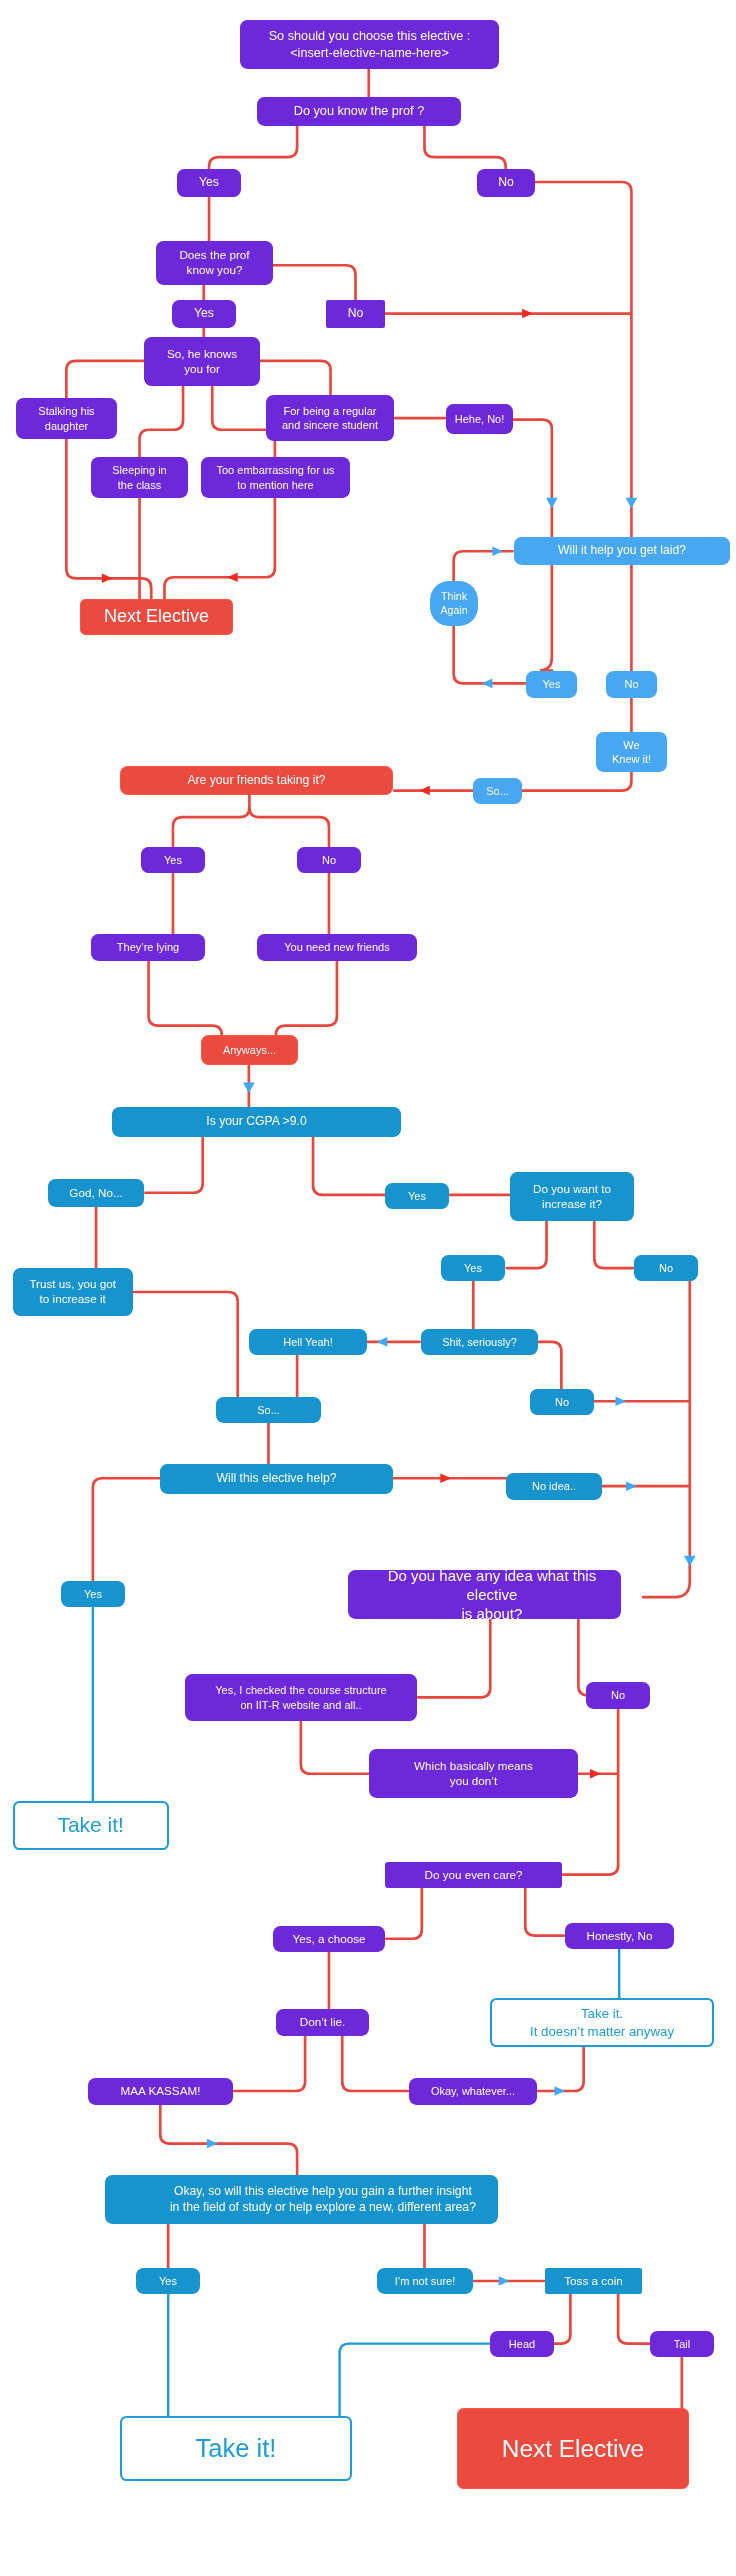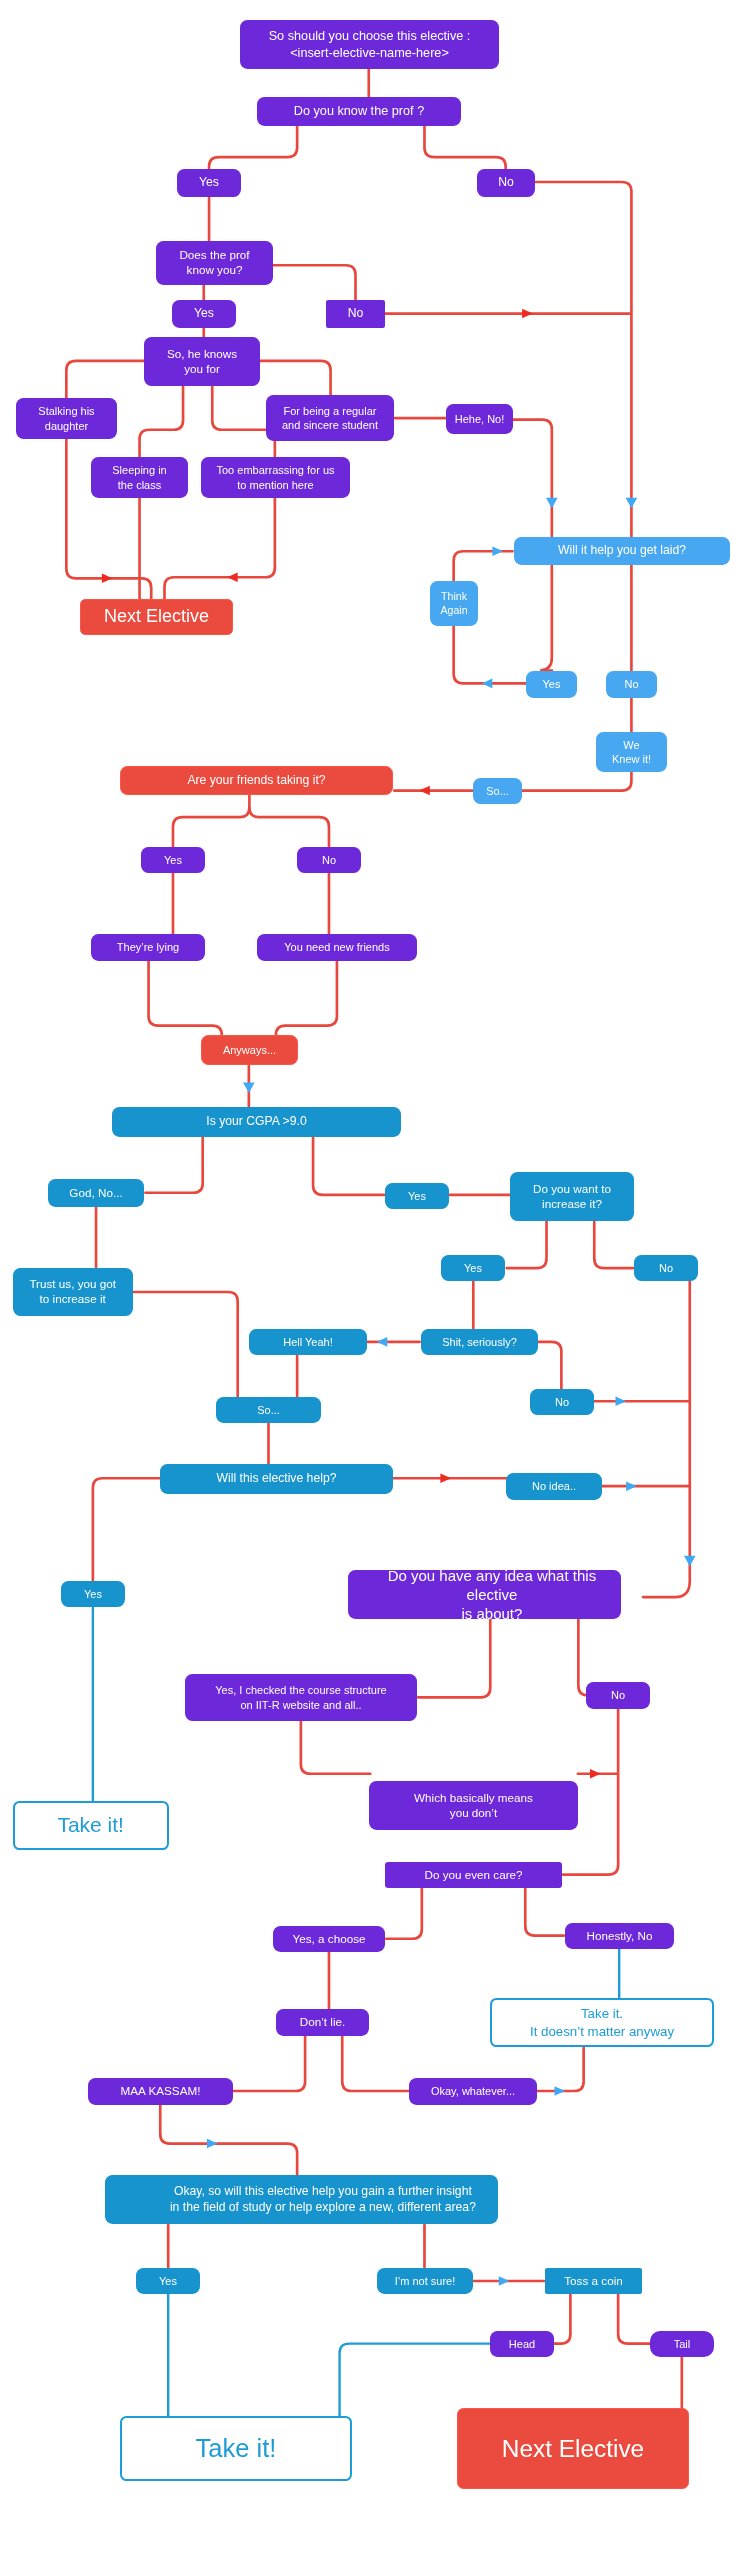--- a/index.html
+++ b/index.html
@@ -133,21 +133,21 @@
 daughter</div>
   <div class="n red" style="left:266px;top:395px;width:128px;height:46px;font-size:11px;">For being a regular
 and sincere student</div>
   <div class="n red" style="left:446px;top:404px;width:67px;height:30px;font-size:11px;">Hehe, No!</div>
   <div class="n red" style="left:91px;top:457px;width:97px;height:41px;font-size:11px;">Sleeping in
 the class</div>
   <div class="n red" style="left:201px;top:457px;width:149px;height:41px;font-size:11px;">Too embarrassing for us
 to mention here</div>
   <div class="n brd" style="left:80px;top:599px;width:153px;height:36px;font-size:18px;border-radius:5.3px;">Next Elective</div>
   <div class="n lb" style="left:514px;top:537px;width:216px;height:28px;font-size:12.2px;">Will it help you get laid?</div>
-  <div class="n lb" style="left:430px;top:581px;width:48px;height:45px;font-size:10.6px;">Think
+  <div class="n lb" style="left:430px;top:581px;width:48px;height:45px;font-size:10.6px;border-radius:19px;">Think
 Again</div>
   <div class="n lb" style="left:526px;top:671px;width:51px;height:26.5px;font-size:11px;">Yes</div>
   <div class="n lb" style="left:606px;top:671px;width:51px;height:26.5px;font-size:11px;">No</div>
   <div class="n lb" style="left:596px;top:732px;width:71px;height:40px;font-size:11px;">We
 Knew it!</div>
   <div class="n lb" style="left:473px;top:778px;width:49px;height:26px;font-size:11px;">So...</div>
   <div class="n brd" style="left:120px;top:766px;width:273px;height:29px;font-size:12.2px;">Are your friends taking it?</div>
   <div class="n red" style="left:141px;top:847px;width:64px;height:26px;font-size:11px;">Yes</div>
   <div class="n red" style="left:297px;top:847px;width:64px;height:26px;font-size:11px;">No</div>
   <div class="n red" style="left:91px;top:934px;width:114px;height:26.5px;font-size:11px;">They’re lying</div>
@@ -167,35 +167,35 @@
   <div class="n db" style="left:530px;top:1389px;width:64px;height:26px;font-size:11px;">No</div>
   <div class="n db" style="left:216px;top:1397px;width:105px;height:26px;font-size:11px;">So...</div>
   <div class="n db" style="left:160px;top:1464px;width:233px;height:30px;font-size:12.2px;">Will this elective help?</div>
   <div class="n db" style="left:506px;top:1473px;width:96px;height:26.5px;font-size:11px;">No idea..</div>
   <div class="n db" style="left:61px;top:1581px;width:64px;height:26px;font-size:11px;">Yes</div>
   <div class="n red" style="left:348px;top:1570px;width:273px;height:49px;font-size:15px;padding-left:19px;">Do you have any idea what this elective
 is about?</div>
   <div class="n red" style="left:185px;top:1674px;width:232px;height:47px;font-size:11px;">Yes, I checked the course structure
 on IIT-R website and all..</div>
   <div class="n red" style="left:586px;top:1682px;width:64px;height:26.5px;font-size:11px;">No</div>
-  <div class="n red" style="left:369px;top:1749px;width:209px;height:49px;font-size:11.7px;margin-top:32px;">Which basically means
+  <div class="n red" style="left:369px;top:1749px;width:209px;height:49px;font-size:11.7px;">Which basically means
 you don’t</div>
   <div class="n ol" style="left:12.7px;top:1801px;width:156px;height:49px;font-size:21px;">Take it!</div>
   <div class="n red r6" style="left:385px;top:1862px;width:177px;height:26px;font-size:11.7px;">Do you even care?</div>
   <div class="n red" style="left:273px;top:1926px;width:112px;height:26px;font-size:11.7px;">Yes, a choose</div>
   <div class="n red" style="left:565px;top:1923px;width:109px;height:26px;font-size:11.7px;">Honestly, No</div>
   <div class="n red" style="left:276px;top:2009px;width:93px;height:26.5px;font-size:11.7px;">Don’t lie.</div>
   <div class="n ol" style="left:490px;top:1998px;width:224px;height:49px;font-size:13.3px;">Take it.
 It doesn’t matter anyway</div>
   <div class="n red" style="left:88px;top:2078px;width:145px;height:26.5px;font-size:11.7px;">MAA KASSAM!</div>
   <div class="n red" style="left:409px;top:2078px;width:128px;height:26.5px;font-size:11px;">Okay, whatever...</div>
   <div class="n db" style="left:105px;top:2175px;width:393px;height:49px;font-size:12.2px;padding-left:47px;">Okay, so will this elective help you gain a further insight
 in the field of study or help explore a new,  different area?</div>
   <div class="n db" style="left:136px;top:2268px;width:64px;height:26px;font-size:11px;">Yes</div>
   <div class="n db" style="left:377px;top:2268px;width:96px;height:26px;font-size:11px;">I’m not sure!</div>
   <div class="n db sq" style="left:545px;top:2268px;width:97px;height:26px;font-size:11.7px;">Toss a coin</div>
   <div class="n red" style="left:490px;top:2331px;width:64px;height:26px;font-size:11px;">Head</div>
-  <div class="n red" style="left:650px;top:2331px;width:64px;height:26px;font-size:11px;border-radius:10px;">Tail</div>
+  <div class="n red" style="left:650px;top:2331px;width:64px;height:26px;font-size:11px;">Tail</div>
   <div class="n ol" style="left:120px;top:2416px;width:232px;height:65px;font-size:25.5px;">Take it!</div>
   <div class="n brd" style="left:457px;top:2408px;width:232px;height:81px;font-size:24.4px;border-radius:6.4px;">Next Elective</div>
 
 </div>
 
 
 </body></html>

